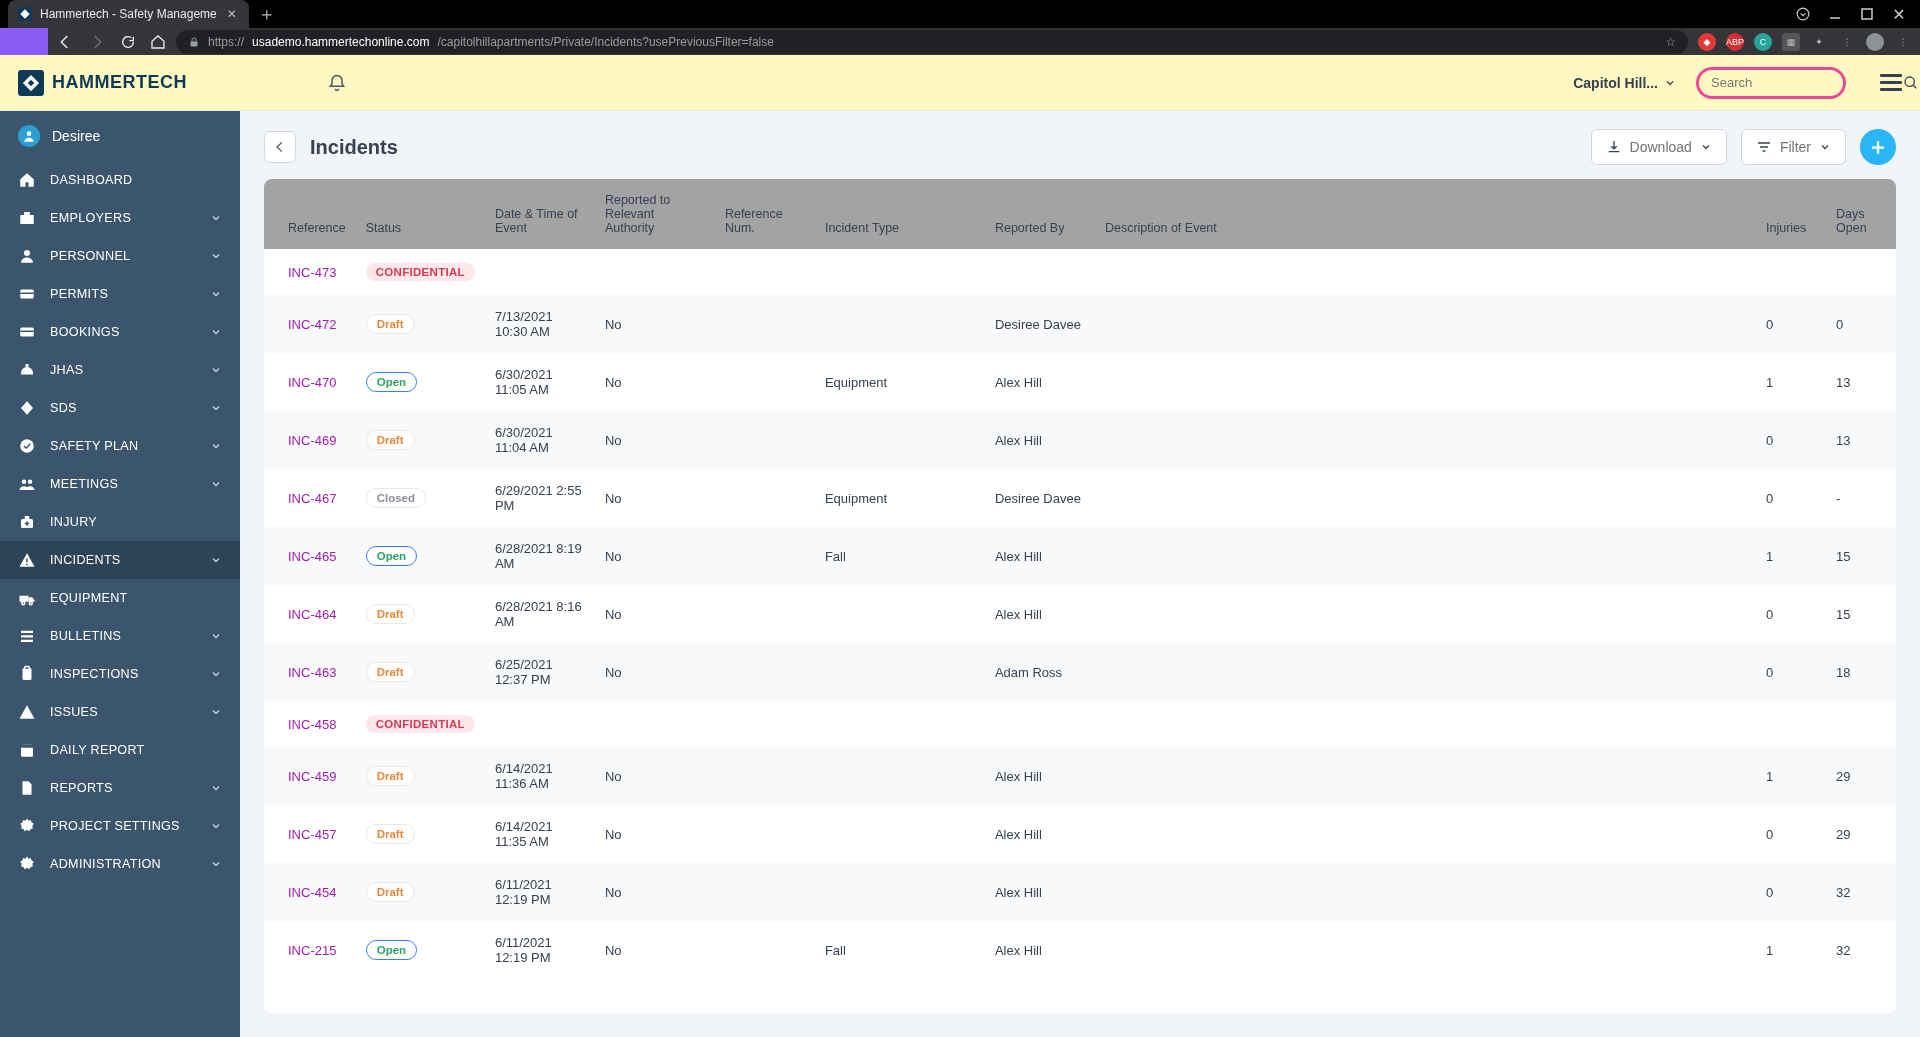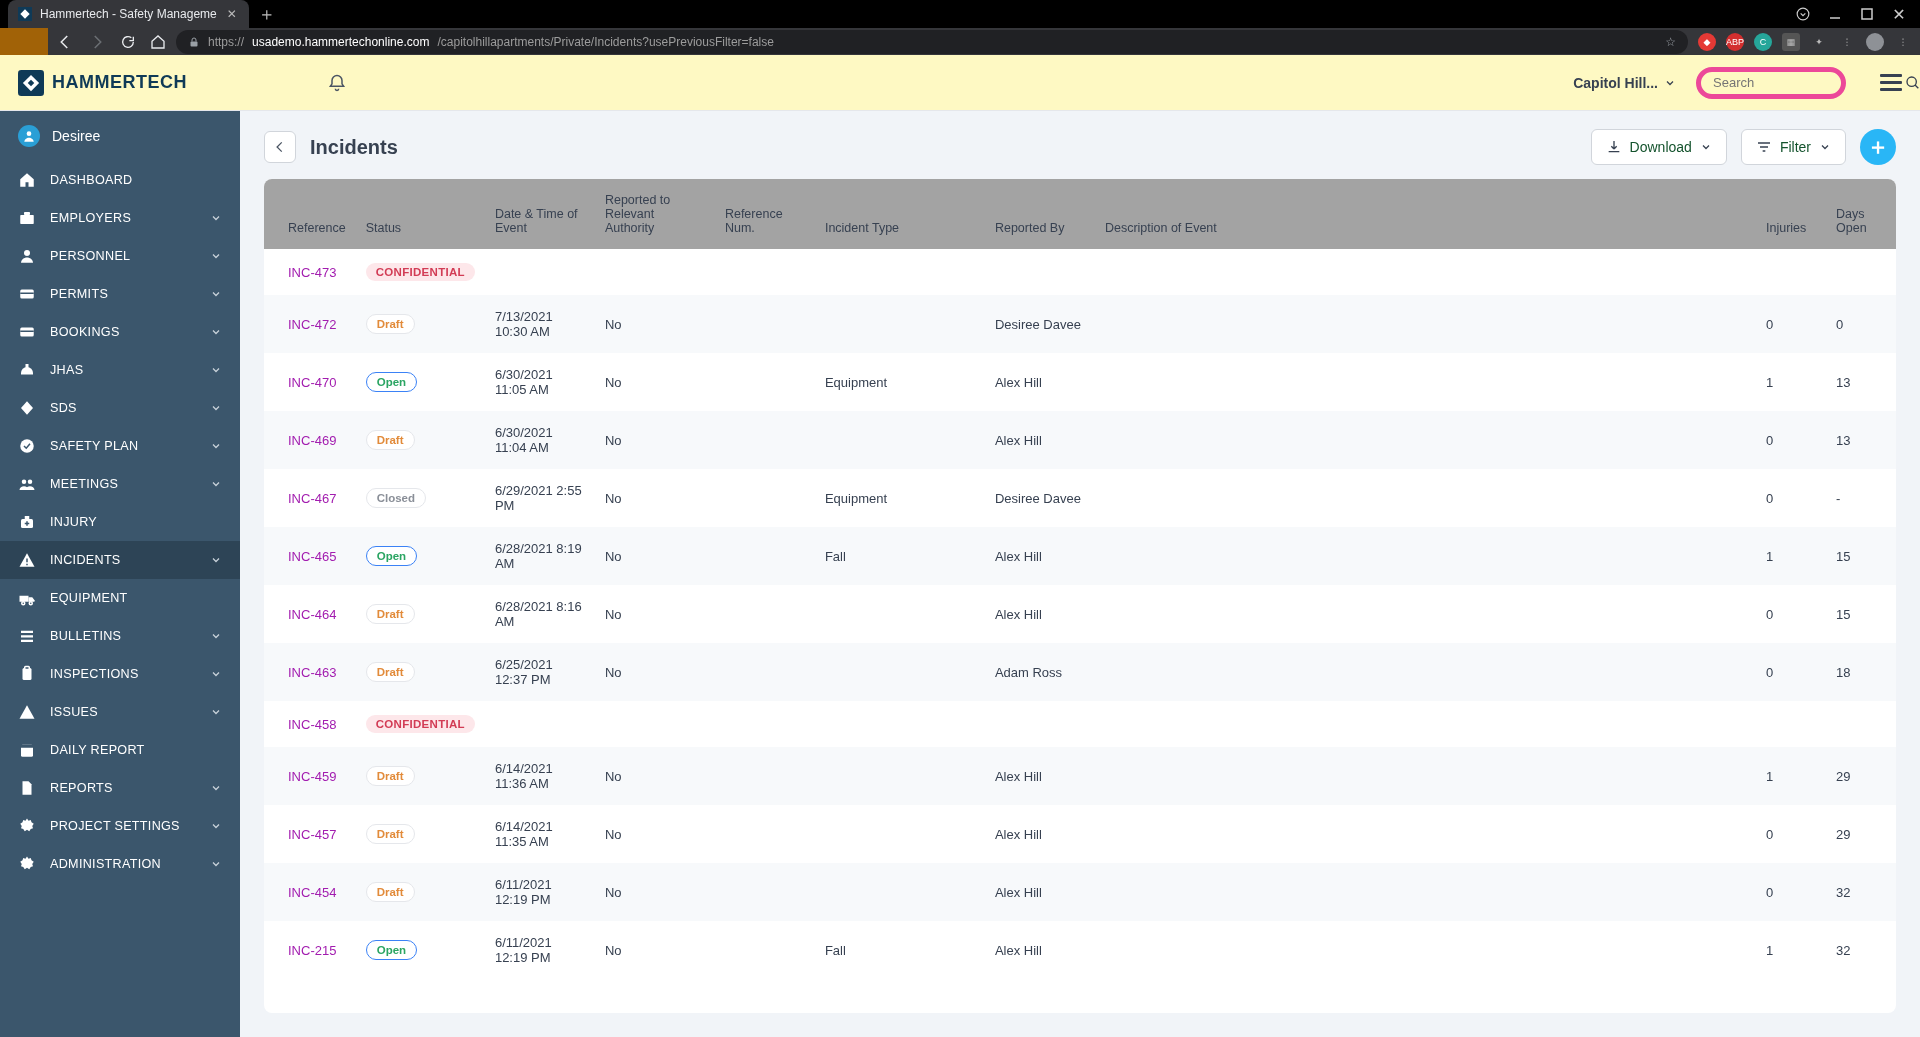--- a/index.html
+++ b/index.html
@@ -1,19 +1,19 @@
 <!DOCTYPE html>
 <html><head>
 <meta charset="utf-8">
 <style>
   * { box-sizing: border-box; margin: 0; padding: 0; }
   html, body { width: 1920px; height: 1037px; font-family: "Segoe UI", Arial, sans-serif; background: #fff; overflow: hidden; }
 
   
-  .browser-chrome { height: 55px; background: #a16207; display: flex; flex-direction: column; color:#cfd0d1; }
+  .browser-chrome { height: 55px; background: #8b5cf6; display: flex; flex-direction: column; color:#cfd0d1; }
   .tab-strip { height: 28px; display: flex; align-items: flex-end; padding-left: 8px; gap:4px; background:#000;}
   .tab { display:flex; align-items:center; height:28px; background:#35363a; border-radius:8px 8px 0 0; padding:0 10px; min-width:220px; font-size:12px; gap:8px;}
   .tab .favicon { width:14px; height:14px; display:inline-block; }
   .tab .title { flex:1; white-space:nowrap; overflow:hidden; text-overflow:ellipsis; color:#e8eaed;}
   .tab .close { width:14px; height:14px; display:flex; align-items:center; justify-content:center; color:#bbb;}
   .new-tab { width:28px; height:28px; display:flex; align-items:center; justify-content:center; color:#bbb; font-size:18px;}
   .tab-strip .spacer { flex:1; }
   .window-controls { display:flex; gap:18px; padding-right:14px; align-items:center; height:28px;}
   .window-controls span { width:14px; height:14px; display:flex; align-items:center; justify-content:center; color:#ccc;}
 
@@ -30,21 +30,21 @@
 
   
   .app { height: calc(1037px - 55px); display:flex; flex-direction:column; }
   .app-header { height:56px; border-bottom:1px solid #e5e7eb; display:flex; align-items:center; padding:0 18px; gap:20px; background:#fef9c3;}
   .logo { display:flex; align-items:center; gap:8px; }
   .logo-mark { width:26px; height:26px; }
   .logo-text { color:#0f3a57; font-weight:700; font-size:18px; letter-spacing:0.5px;}
   .bell { margin-left:120px; color:#4b5563; }
   .app-header .gap { flex:1; }
   .site-selector { display:flex; align-items:center; gap:6px; color:#374151; font-size:14px; font-weight:600;}
-  .search-box { display:flex; align-items:center; border:5px solid #ec4899; border-radius:18px; height:32px; padding:0 12px; gap:16px; width:150px;}
+  .search-box { display:flex; align-items:center; border:3px solid #ec4899; border-radius:18px; height:32px; padding:0 12px; gap:16px; width:150px;}
   .search-box input { border:none; outline:none; font-size:13px; flex:1; background:transparent; color:#6b7280;}
   .search-box .mag { color:#374151;}
   .hamburger { display:flex; flex-direction:column; gap:4px; margin-left:14px;}
   .hamburger div { width:22px; height:3px; background:#374151; border-radius:1px;}
 
   
   .app-body { flex:1; display:flex; overflow:hidden; }
 
   
   .sidebar { width:240px; background:#3b566c; display:flex; flex-direction:column; color:#fff; overflow-y:auto; }
@@ -55,21 +55,21 @@
   .side-item .icon { width:18px; height:18px; display:flex; align-items:center; justify-content:center; flex-shrink:0;}
   .side-item .label { flex:1; text-transform:uppercase; letter-spacing:0.3px; font-weight:500; font-size:12.6px;}
   .side-item .chev { color:#c8d1d9; }
 
   
   .main { flex:1; background:#f1f4f8; display:flex; flex-direction:column; overflow:hidden;}
   .page-header { display:flex; align-items:center; padding:18px 24px 14px; gap:14px;}
   .back-btn { width:32px; height:32px; border:1px solid #d1d5db; border-radius:6px; background:#fff; display:flex; align-items:center; justify-content:center; color:#4b5563;}
   .page-title { font-size:20px; font-weight:600; color:#374151;}
   .page-header .flex { flex:1;}
-  .action-btn { display:flex; align-items:center; gap:8px; border:1px solid #d1d5db; background:#fff; border-radius:6px; height:36px; padding:0 14px; font-size:14px; color:#14532d; font-weight:500;}
+  .action-btn { display:flex; align-items:center; gap:8px; border:1px solid #d1d5db; background:#fff; border-radius:6px; height:36px; padding:0 14px; font-size:14px; color:#737373; font-weight:500;}
   .add-btn { width:36px; height:36px; border-radius:50%; background:#29b6f6; color:#fff; display:flex; align-items:center; justify-content:center; font-size:22px; font-weight:700;}
 
   
   .table-wrap { margin:0 24px 24px; background:#fff; border-radius:8px; overflow:hidden; flex:1; overflow-y:auto;}
   table { width:100%; border-collapse:collapse; font-size:13px; color:#374151;}
   thead th { text-align:left; padding:14px 10px; background:#a3a3a3; font-weight:400; font-size:12.5px; color:#374151; vertical-align:bottom;}
   thead th:first-child { padding-left:24px;}
   thead th.num { text-align:left;}
   tbody tr:nth-child(even) { background:#f7f9fb; }
   tbody td { padding:14px 10px; vertical-align:middle;}

